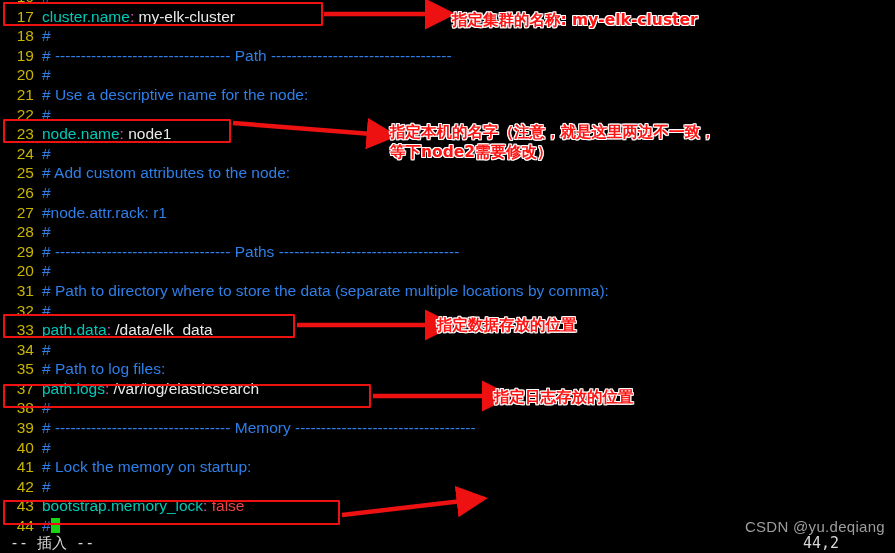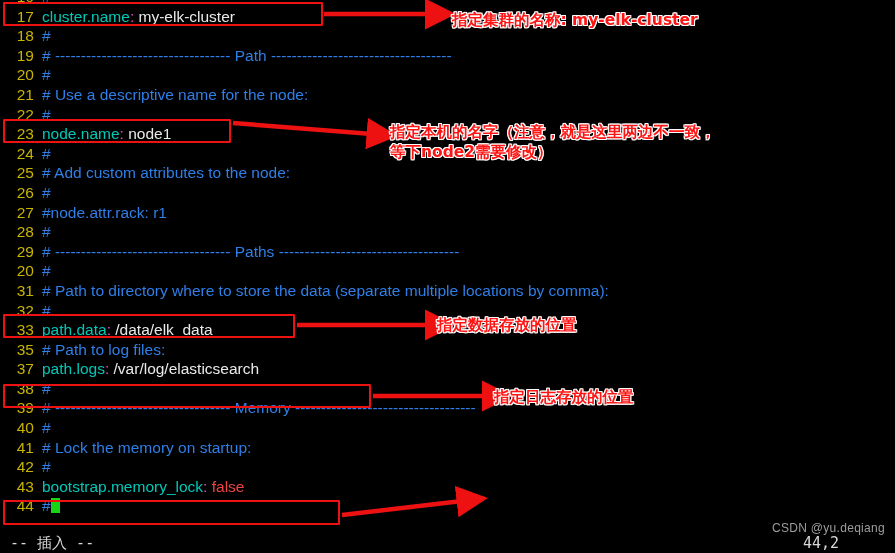--- a/index.html
+++ b/index.html
@@ -81,21 +81,21 @@
     left: 795px;
     bottom: 0;
   }
 
   
   .watermark {
     position: absolute;
     right: 10px;
     bottom: 18px;
     color: #9d9d9d;
-    font-size: 12px;
+    font-size: 15px;
     font-family: "Liberation Sans", sans-serif;
     letter-spacing: 0.3px;
   }
 
   
   .overlay {
     position: absolute;
     left: 0;
     top: 0;
     width: 776px;
@@ -144,20 +144,21 @@
       <div class="code-line"><span class="lnum">24</span><span class="cmt">#</span></div>
       <div class="code-line"><span class="lnum">25</span><span class="cmt"># Add custom attributes to the node:</span></div>
       <div class="code-line"><span class="lnum">26</span><span class="cmt">#</span></div>
       <div class="code-line"><span class="lnum">27</span><span class="cmt">#node.attr.rack: r1</span></div>
       <div class="code-line"><span class="lnum">28</span><span class="cmt">#</span></div>
       <div class="code-line"><span class="lnum">29</span><span class="cmt"># ---------------------------------- Paths -----------------------------------</span></div>
       <div class="code-line"><span class="lnum">20</span><span class="cmt">#</span></div>
       <div class="code-line"><span class="lnum">31</span><span class="cmt"># Path to directory where to store the data (separate multiple locations by comma):</span></div>
       <div class="code-line"><span class="lnum">32</span><span class="cmt">#</span></div>
       <div class="code-line"><span class="lnum">33</span><span class="key">path.data</span><span class="colon">:</span><span class="val"> /data/elk_data</span></div>
+      <div class="code-line"><span class="lnum">34</span><span class="cmt">#</span></div>
       <div class="code-line"><span class="lnum">35</span><span class="cmt"># Path to log files:</span></div>
       <div class="code-line"><span class="lnum">37</span><span class="key">path.logs</span><span class="colon">:</span><span class="val"> /var/log/elasticsearch</span></div>
       <div class="code-line"><span class="lnum">38</span><span class="cmt">#</span></div>
       <div class="code-line"><span class="lnum">39</span><span class="cmt"># ---------------------------------- Memory -----------------------------------</span></div>
       <div class="code-line"><span class="lnum">40</span><span class="cmt">#</span></div>
       <div class="code-line"><span class="lnum">41</span><span class="cmt"># Lock the memory on startup:</span></div>
       <div class="code-line"><span class="lnum">42</span><span class="cmt">#</span></div>
       <div class="code-line"><span class="lnum">43</span><span class="key">bootstrap.memory_lock</span><span class="colon">:</span><span class="val"> </span><span class="bool">false</span></div>
       <div class="code-line"><span class="lnum">44</span><span class="cmt">#</span><span class="cursor"></span></div>
     </div>

